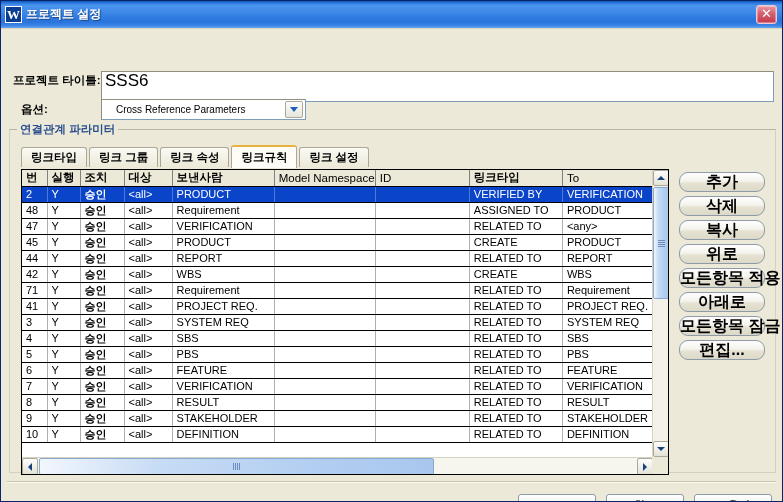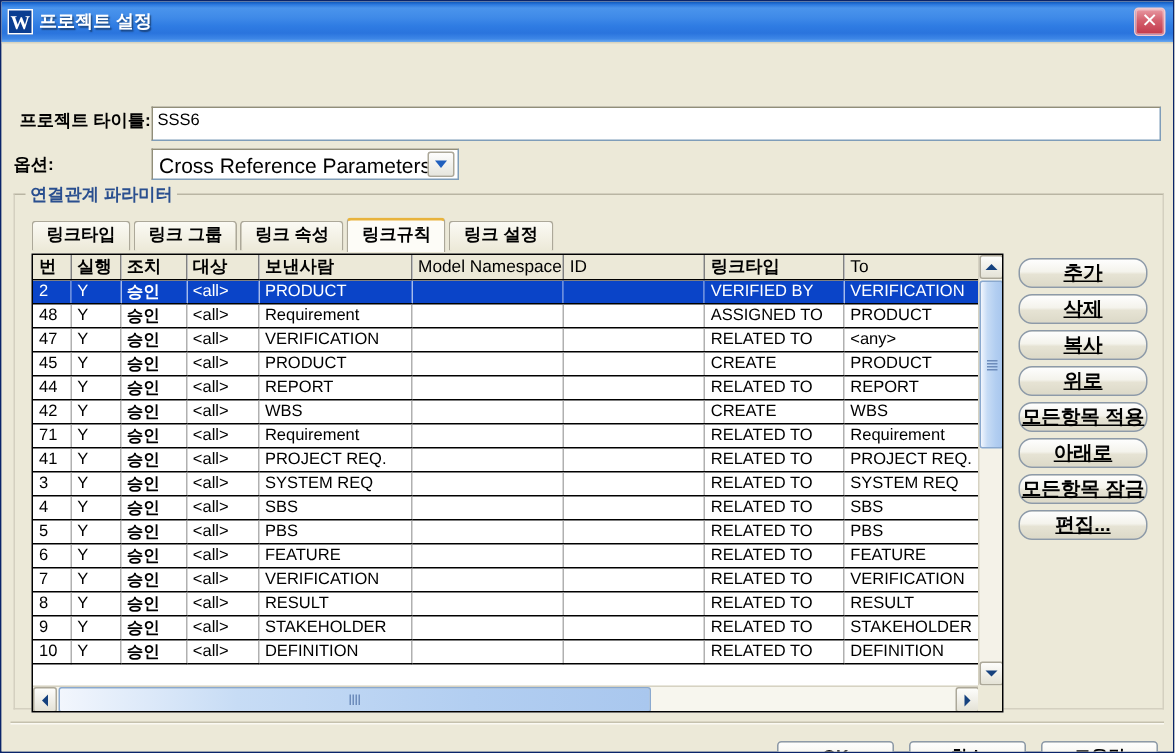--- a/index.html
+++ b/index.html
@@ -81,47 +81,47 @@
   .form-row { position: absolute; display: flex; align-items: center; }
   .form-label {
     font-size: 11.5px;
     font-weight: bold;
     color: #000000;
     white-space: nowrap;
   }
   #title-field {
     position: absolute;
     left: 100px; top: 42px;
-    width: 673px; height: 23px;
+    width: 673px; height: 31px;
     background: #ffffff;
     border: 1px solid #7f9db9;
     border-top-color: #918e79;
     border-left-color: #918e79;
-    font-size: 11px;
+    font-size: 17px;
     color: #000000;
     padding: 2px 3px;
     line-height: 13px;
     overflow: hidden;
     white-space: nowrap;
   }
   #option-combo {
     position: absolute;
     left: 100px; top: 70px;
     width: 205px; height: 21px;
     background: #ffffff;
     border: 1px solid #7f9db9;
     border-top-color: #918e79;
     border-left-color: #918e79;
     display: flex;
     align-items: center;
   }
   #option-combo .combo-value {
     flex: 1;
-    padding-left: 4px;
-    font-size: 14px;
+    padding-left: 14px;
+    font-size: 10px;
     white-space: nowrap;
     overflow: hidden;
   }
   #option-combo .combo-arrow {
     width: 18px; height: 17px;
     margin-right: 2px;
     background: linear-gradient(to bottom, #fdfdfd, #e6e6de);
     border: 1px solid #aca899;
     border-radius: 2px;
     display: flex; align-items: center; justify-content: center;
@@ -327,28 +327,27 @@
     width: 86px;
     display: flex;
     flex-direction: column;
     gap: 4px;
   }
   .btn {
     height: 20px;
     background: linear-gradient(to bottom, #fefefe 0%, #f4f3ec 45%, #e6e3d4 55%, #dcd9c8 100%);
     border: 1px solid #8d9aa8;
     border-radius: 9px;
-    font-size: 13px;
+    font-size: 16px;
     font-weight: bold;
     color: #000000;
     text-align: center;
     line-height: 18px;
     white-space: nowrap;
     cursor: pointer;
-    text-decoration: underline;
   }
 
   
   #bottom-sep {
     position: absolute;
     left: 6px; right: 6px; top: 452px;
     height: 2px;
     border-top: 1px solid #c5c1ae;
     border-bottom: 1px solid #fbfaf3;
   }
@@ -382,21 +381,21 @@
     <div id="close-btn">✕</div>
   </div>
 
   <div id="client">
 
     <div class="form-row" style="left:12px; top:44px;">
       <span class="form-label">프로젝트 타이틀:</span>
     </div>
     <div id="title-field">SSS6</div>
 
-    <div class="form-row" style="left:8px; top:73px;">
+    <div class="form-row" style="left:20px; top:73px;">
       <span class="form-label">옵션:</span>
     </div>
     <div id="option-combo">
       <span class="combo-value">Cross Reference Parameters</span>
       <span class="combo-arrow">
           <i class="caret-down"></i>
         </span>
     </div>
 
     <div id="groupbox"></div>

